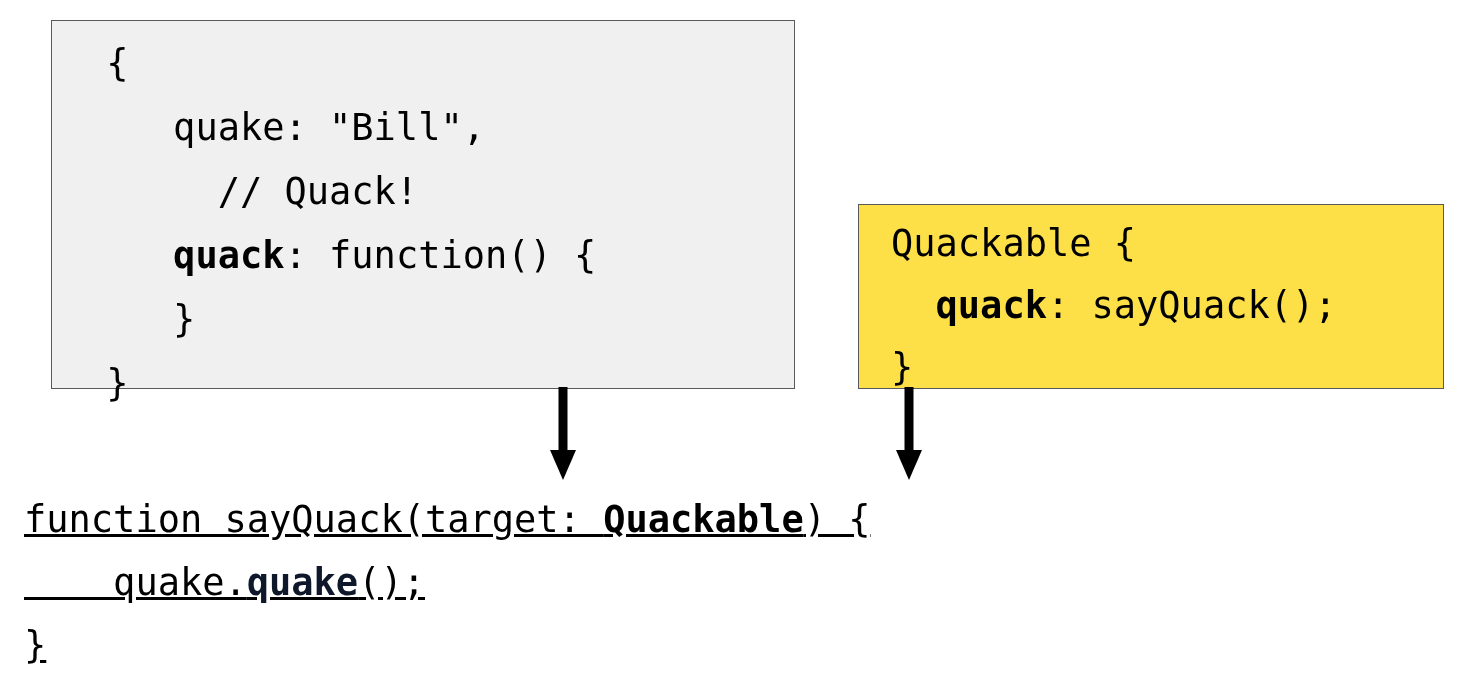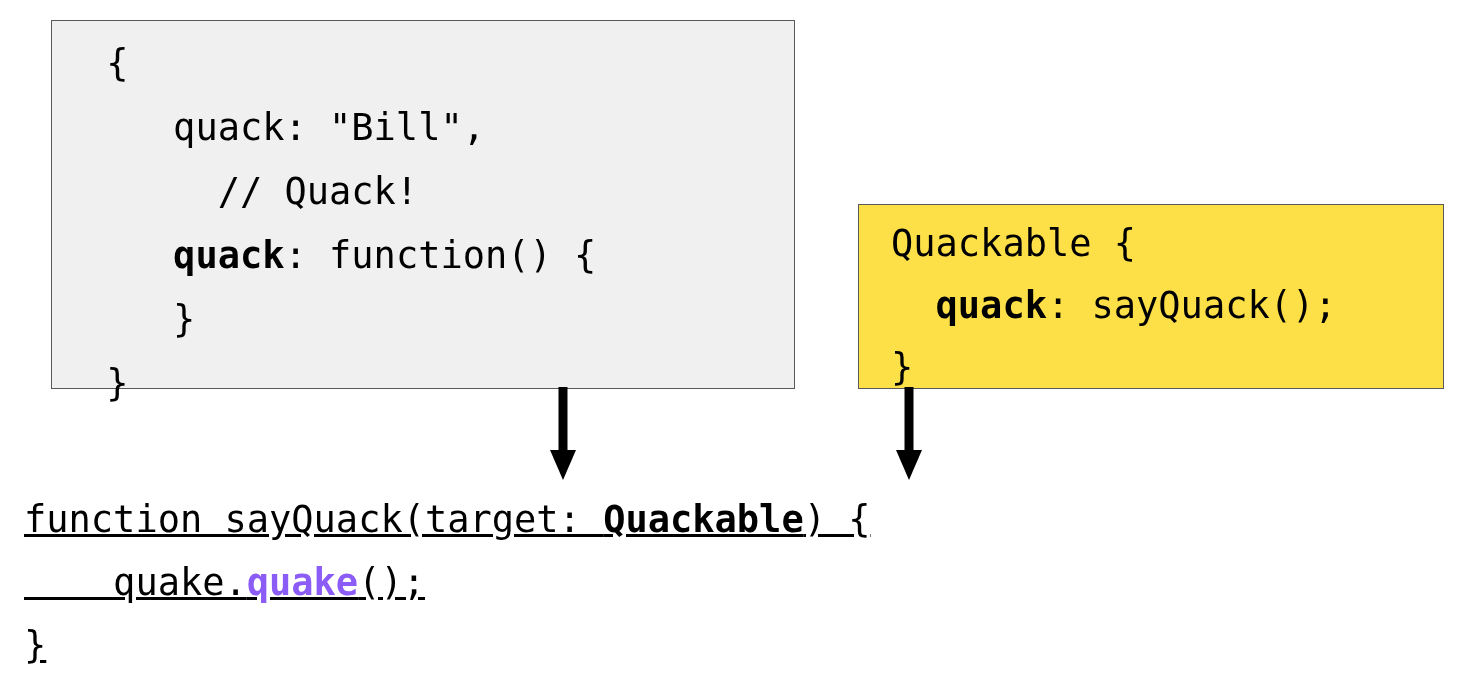--- a/index.html
+++ b/index.html
@@ -99,21 +99,21 @@
     width: 30px;
     height: 94px;
   }
 </style>
 </head>
 <body style="background: rgb(255, 255, 255);">
 
 <div class="code-box" id="object-literal-box" style="background: rgb(240, 240, 240); border-color: rgb(89, 89, 89);">
   <div class="lines">
     <div class="code-line"> {</div>
-    <div class="code-line"><span>    quack: </span><span>"Bill",</span></div>
+    <div class="code-line"><span>    quake: </span><span>"Bill",</span></div>
     <div class="code-line">      // Quack!</div>
     <div class="code-line"><span>    </span><span class="bold">quack</span><span>: function() {</span></div>
     <div class="code-line">    }</div>
     <div class="code-line"> }</div>
   </div>
 </div>
 
 <div class="code-box" id="interface-box" style="background: #fde047; border-color: rgb(89, 89, 89);">
   <div class="lines">
     <div class="code-line">Quackable {</div>
@@ -127,15 +127,15 @@
   <polygon points="15,93 2,63 28,63" fill="#000000"></polygon>
 </svg>
 
 <svg class="arrow" id="arrow-interface-to-type" viewBox="0 0 30 94" width="30" height="94" xmlns="http://www.w3.org/2000/svg">
   <line x1="15" y1="0" x2="15" y2="72" stroke="#000000" stroke-width="9"></line>
   <polygon points="15,93 2,63 28,63" fill="#000000"></polygon>
 </svg>
 
 <div id="function-block">
   <div class="code-line"><span>function sayQuack(target: </span><span class="bold">Quackable</span><span>) {</span></div>
-  <div class="code-line"><span>    quake.</span><span class="err" id="error-token" style="color: #8b5cf6; text-align: center;">quake</span><span>();</span></div>
+  <div class="code-line"><span>    quake.</span><span class="err" id="error-token" style="color: #0f172a; text-align: center;">quake</span><span>();</span></div>
   <div class="code-line">}</div>
 </div>
 
 </body></html>

